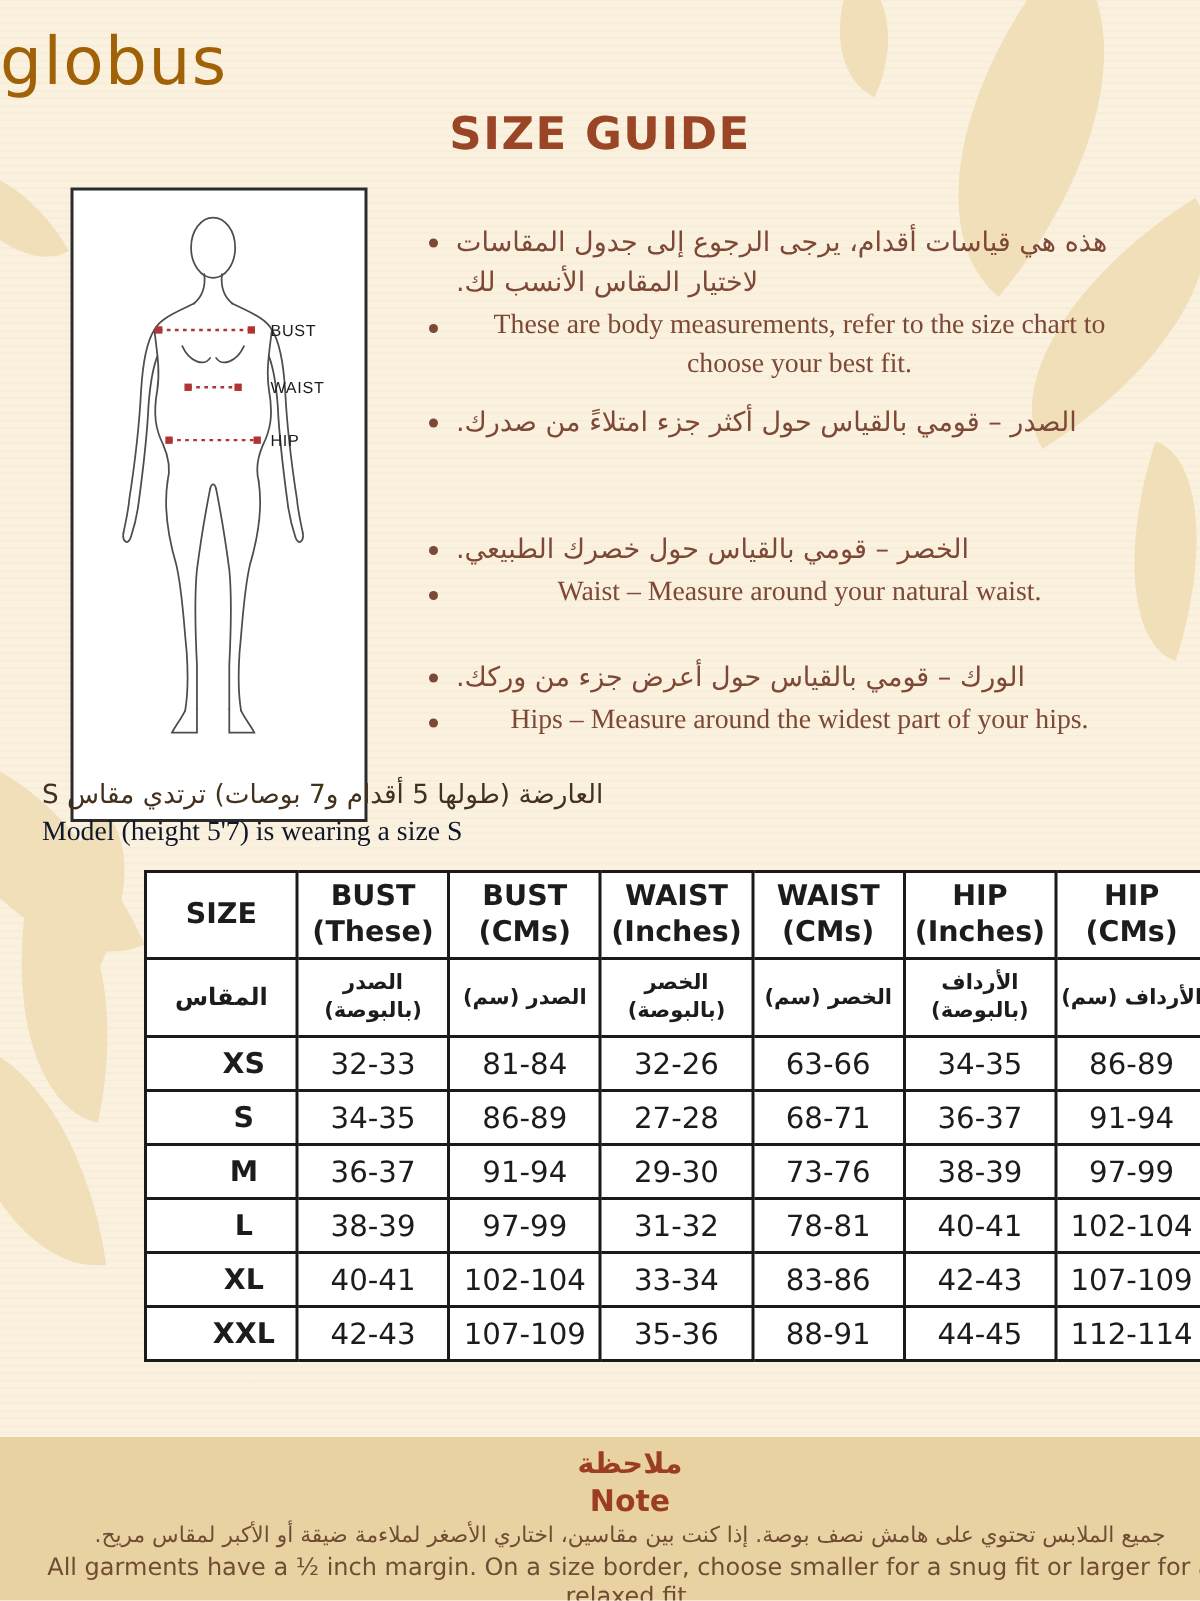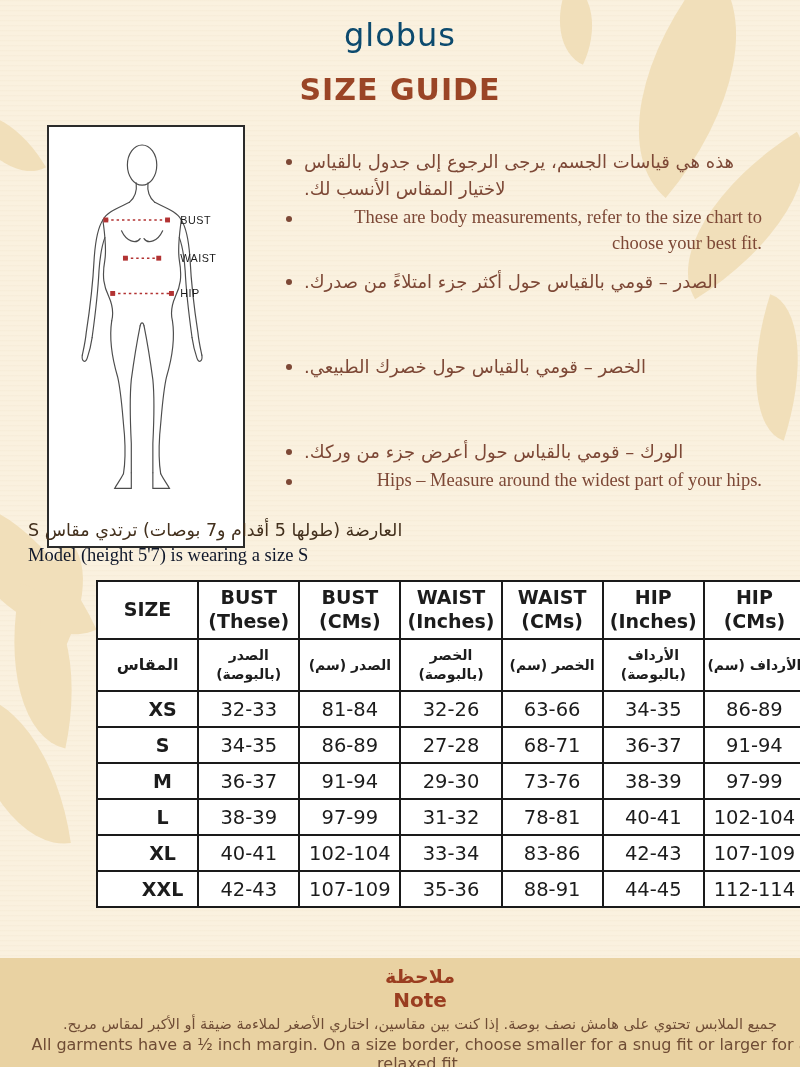--- a/index.html
+++ b/index.html
@@ -13,21 +13,21 @@
   }
   .leaf {
     position: absolute; background: #f1dfba;
     border-radius: 0 100% 0 100%; z-index: 0;
   }
   .content { position: absolute; inset: 0; z-index: 1; }
 
   
   .logo {
     position: absolute; top: 16px; left: 0; width: 100%;
-    text-align: center; font-size: 32px; color: #0c4a6e;
+    text-align: left; font-size: 44px; color: #a16207;
     letter-spacing: 1px; font-weight: 500;
   }
   .guide-title {
     position: absolute; top: 72px; left: 0; width: 100%;
     text-align: center; font-size: 30px; font-weight: bold;
     color: #9a4526; letter-spacing: 1px;
   }
 
   
   .figure-panel {
@@ -42,21 +42,21 @@
   .dot {
     width: 6px; height: 6px; border-radius: 50%;
     background: #7d4836; margin: 11px 12px 0 0; flex: 0 0 6px;
   }
   .ar-text {
     direction: rtl; text-align: left; flex: 1;
     font-family: "DejaVu Sans", sans-serif;
     font-size: 18px; line-height: 1.5; color: #7d4836;
   }
   .en-text {
-    direction: ltr; text-align: right; flex: 1;
+    direction: ltr; text-align: center; flex: 1;
     font-family: "Liberation Serif", "DejaVu Serif", serif;
     font-size: 18.5px; line-height: 1.38; color: #7d4836;
   }
 
   
   .model-info { position: absolute; left: 28px; top: 518px; width: 470px; }
   .model-ar {
     direction: rtl; text-align: left;
     font-size: 17.5px; color: #43301d; line-height: 1.45;
   }
@@ -151,39 +151,43 @@
         <text x="134" y="97">BUST</text>
         <text x="134" y="136">WAIST</text>
         <text x="134" y="172">HIP</text>
       </g>
     </svg>
   </div>
 
   <div class="instr-group g1">
     <div class="bullet-row">
       <span class="dot"></span>
-      <div class="ar-text">هذه هي قياسات الجسم، يرجى الرجوع إلى جدول بالقياس لاختيار المقاس الأنسب لك.</div>
+      <div class="ar-text">هذه هي قياسات أقدام، يرجى الرجوع إلى جدول المقاسات لاختيار المقاس الأنسب لك.</div>
     </div>
     <div class="bullet-row">
       <span class="dot"></span>
       <div class="en-text">These are body measurements, refer to the size chart to choose your best fit.</div>
     </div>
   </div>
 
   <div class="instr-group g2">
     <div class="bullet-row">
       <span class="dot"></span>
       <div class="ar-text">الصدر – قومي بالقياس حول أكثر جزء امتلاءً من صدرك.</div>
     </div>
   </div>
 
   <div class="instr-group g3">
     <div class="bullet-row">
       <span class="dot"></span>
       <div class="ar-text">الخصر – قومي بالقياس حول خصرك الطبيعي.</div>
+    </div>
+    <div class="bullet-row">
+      <span class="dot"></span>
+      <div class="en-text">Waist – Measure around your natural waist.</div>
     </div>
   </div>
 
   <div class="instr-group g4">
     <div class="bullet-row">
       <span class="dot"></span>
       <div class="ar-text">الورك – قومي بالقياس حول أعرض جزء من وركك.</div>
     </div>
     <div class="bullet-row">
       <span class="dot"></span>

